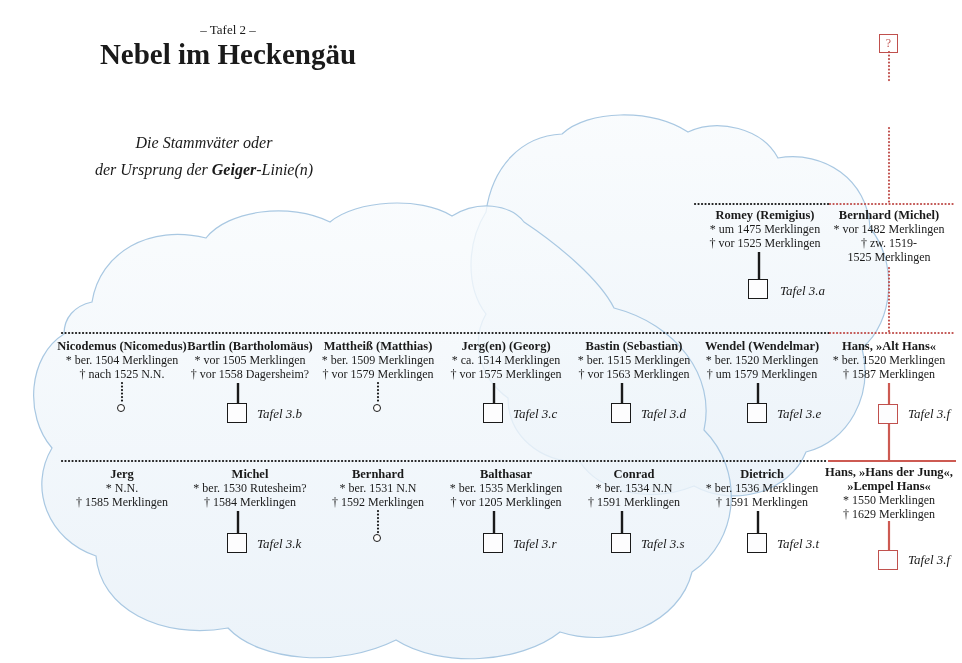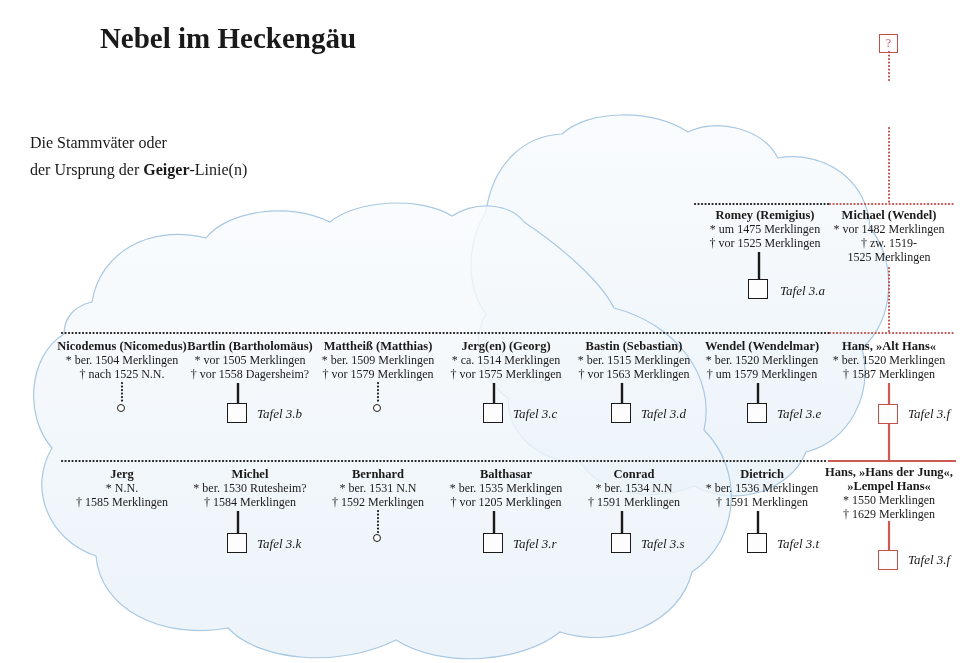--- a/index.html
+++ b/index.html
@@ -8,21 +8,21 @@
     font-family:"Liberation Serif","DejaVu Serif",serif;color:#1a1a1a;
   }
   svg.layer{position:absolute;left:0;top:0;}
   #clouds{z-index:0;}
   #lines{z-index:1;}
   .txt{position:absolute;z-index:2;}
   .title-block{left:28px;top:22px;width:400px;text-align:center;}
   .tafel2{font-size:13px;line-height:16px;}
   .main-title{font-size:29px;font-weight:bold;line-height:32px;text-align:center;}
   .subtitle{font-size:21px;font-weight:bold;line-height:24px;}
-  .intro{left:30px;top:133px;width:380px;font-size:16px;line-height:19px;}
+  .intro{left:14px;top:133px;width:380px;text-align:center;font-size:16px;line-height:19px;font-style:italic;}
   .intro .l2{margin-top:8px;}
   .person{position:absolute;z-index:2;width:134px;text-align:center;}
   .pname{font-weight:bold;font-size:12.5px;line-height:14px;white-space:nowrap;}
   .pline{font-size:12px;line-height:14px;white-space:nowrap;}
   .tafel-box{position:absolute;z-index:3;width:18px;height:18px;background:#fdfdfe;border:1.7px solid #1a1a1a;}
   .tafel-box.red{border-color:#c0504d;}
   .tafel-label{position:absolute;z-index:3;font-style:italic;font-size:13px;line-height:15px;white-space:nowrap;}
   .ring{position:absolute;z-index:3;width:6px;height:6px;border-radius:50%;background:#fff;border:1.8px solid #1a1a1a;}
   .qbox{position:absolute;z-index:3;left:879px;top:34px;width:17px;height:17px;border:1.4px solid #c0504d;
         color:#c0504d;font-size:12px;line-height:17px;text-align:center;background:transparent;}
@@ -78,36 +78,37 @@
     <line class="ln-black" x1="494" y1="511" x2="494" y2="533" stroke-width="2.4"></line>
     <line class="ln-black" x1="622" y1="511" x2="622" y2="533" stroke-width="2.4"></line>
     <line class="ln-black" x1="758" y1="511" x2="758" y2="533" stroke-width="2.4"></line>
 
     <line class="ln-black" x1="122" y1="383" x2="122" y2="404" stroke-width="2.2" stroke-dasharray="0.1 3.4" stroke-linecap="round"></line>
     <line class="ln-black" x1="378" y1="383" x2="378" y2="404" stroke-width="2.2" stroke-dasharray="0.1 3.4" stroke-linecap="round"></line>
     <line class="ln-black" x1="378" y1="511" x2="378" y2="534" stroke-width="2.2" stroke-dasharray="0.1 3.4" stroke-linecap="round"></line>
   </svg>
 
   <div class="txt title-block">
+    <div class="tafel2">– Tafel 2 –</div>
     <div class="main-title">Nebel im Heckengäu</div>
   </div>
   <div class="txt intro">
     <div>Die Stammväter oder</div>
     <div class="l2"><span>der Ursprung der </span><b>Geiger</b><span>-Linie(n)</span></div>
   </div>
 
   <div class="qbox">?</div>
 
   <div class="person" style="left:698px;top:208px">
     <div class="pname">Romey (Remigius)</div>
     <div class="pline">* um 1475 Merklingen</div>
     <div class="pline">† vor 1525 Merklingen</div>
   </div>
   <div class="person" style="left:822px;top:208px">
-    <div class="pname">Michael (Wendel)</div>
+    <div class="pname">Bernhard (Michel)</div>
     <div class="pline">* vor 1482 Merklingen</div>
     <div class="pline">† zw. 1519-</div>
     <div class="pline">1525 Merklingen</div>
   </div>
   <div class="tafel-box" style="left:748px;top:279px"></div>
   <div class="tafel-label" style="left:780px;top:283px">Tafel 3.a</div>
 
   <div class="person" style="left:55px;top:339px">
     <div class="pname">Nicodemus (Nicomedus)</div>
     <div class="pline">* ber. 1504 Merklingen</div>

